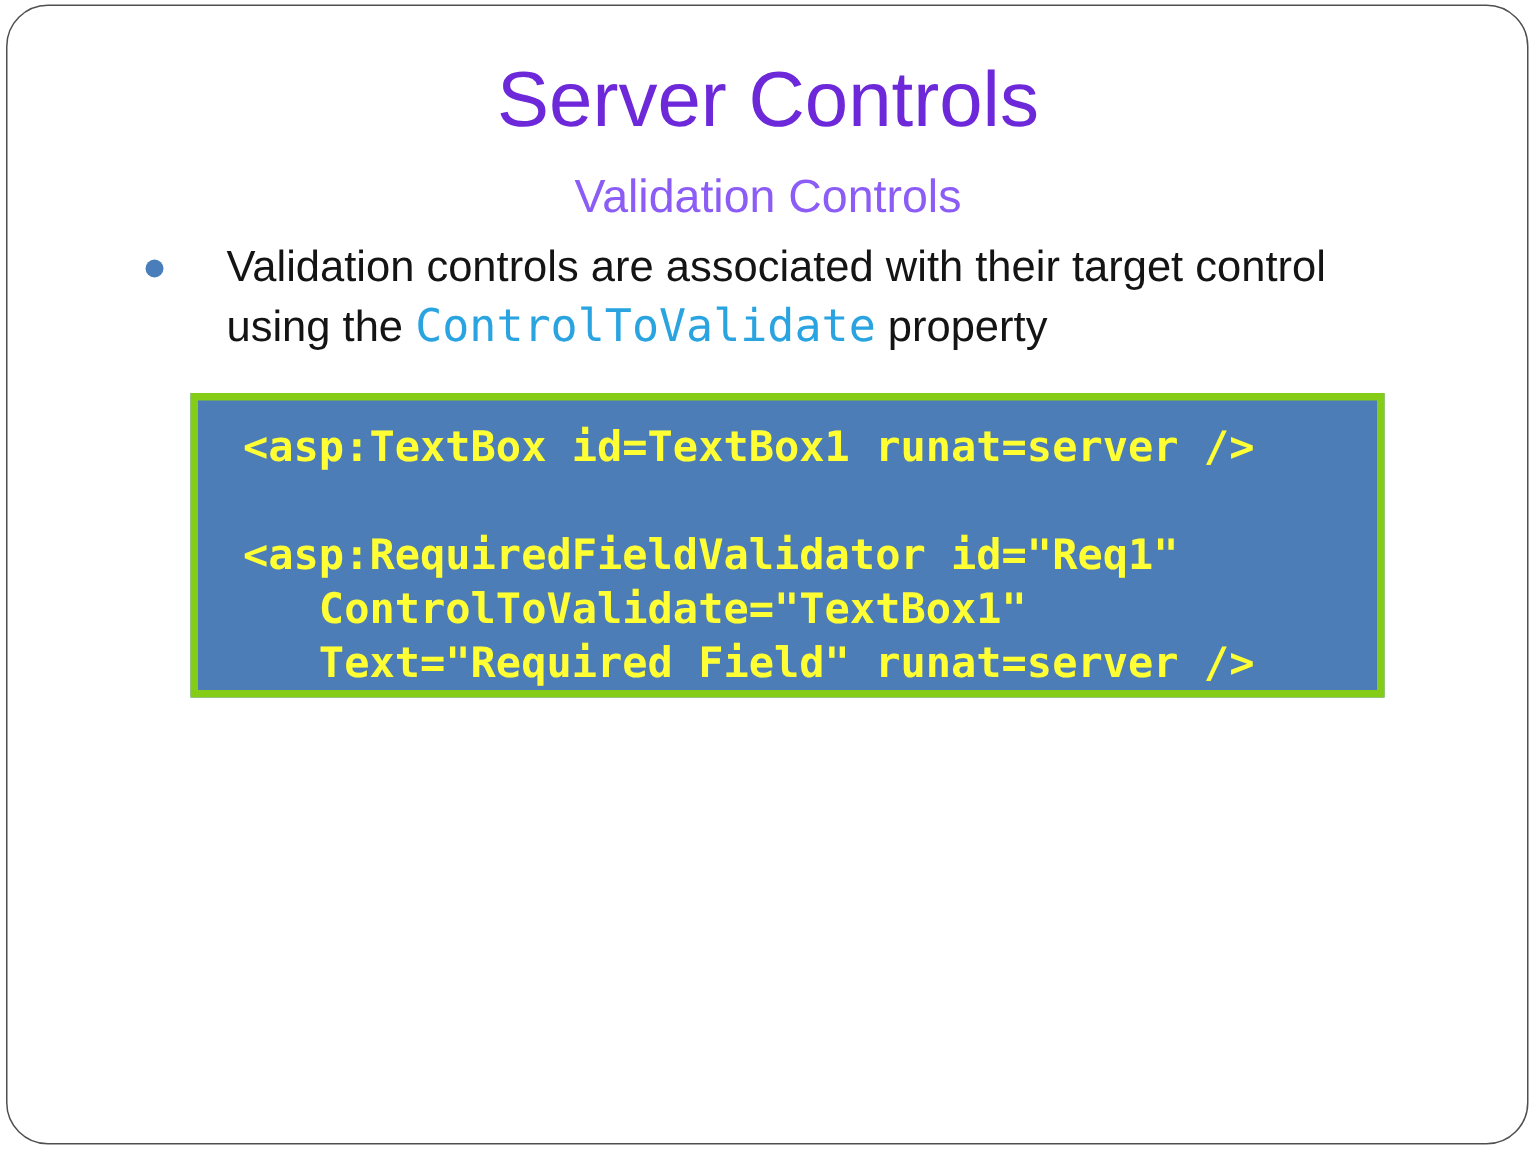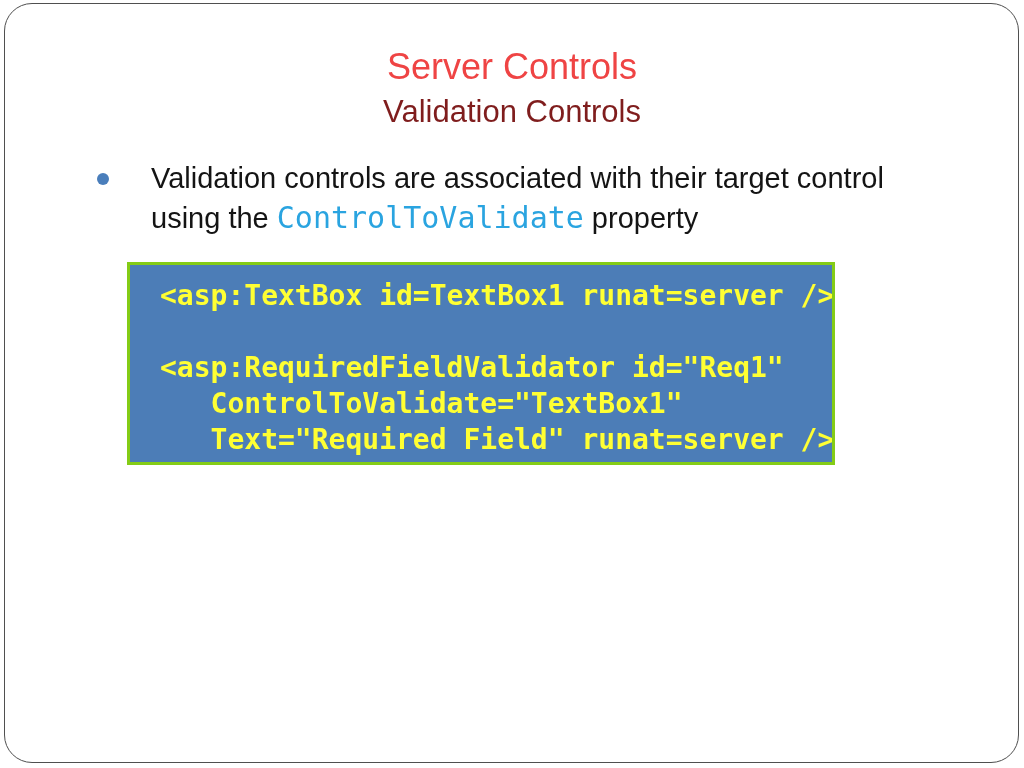--- a/index.html
+++ b/index.html
@@ -28,30 +28,30 @@
     pointer-events: none;
   }
   .title-area {
     position: absolute;
     top: 42px;
     left: 0;
     width: 1024px;
     text-align: center;
   }
   .page-title {
-    font-size: 36px;
+    font-size: 52px;
     line-height: 50px;
-    color: #ef4444;
+    color: #6d28d9;
     letter-spacing: 0px;
   }
   .page-subtitle {
     font-size: 31px;
     line-height: 38px;
-    color: #7f1d1d;
-    margin-top: 1px;
+    color: #8b5cf6;
+    margin-top: 20px;
   }
   .bullet {
     position: absolute;
     display: flex;
     align-items: flex-start;
     gap: 24px;
   }
   .bullet-dot {
     flex: none;
     width: 12px;
@@ -69,25 +69,25 @@
   }
   .inline-code {
     font-family: "DejaVu Sans Mono", monospace;
     font-size: 30px;
     color: #2AA4E0;
   }
   .code-box {
     position: absolute;
     left: 127px;
     top: 262px;
-    width: 708px;
+    width: 796px;
     height: 203px;
     box-sizing: border-box;
     background: #4C7DB7;
-    border: 3px solid #84cc16;
+    border: 5px solid #84cc16;
     padding: 13px 0 0 30px;
     overflow: hidden;
   }
   .code-line {
     font-family: "DejaVu Sans Mono", monospace;
     font-weight: bold;
     font-size: 28px;
     line-height: 36px;
     min-height: 36px;
     color: #FFFF33;

